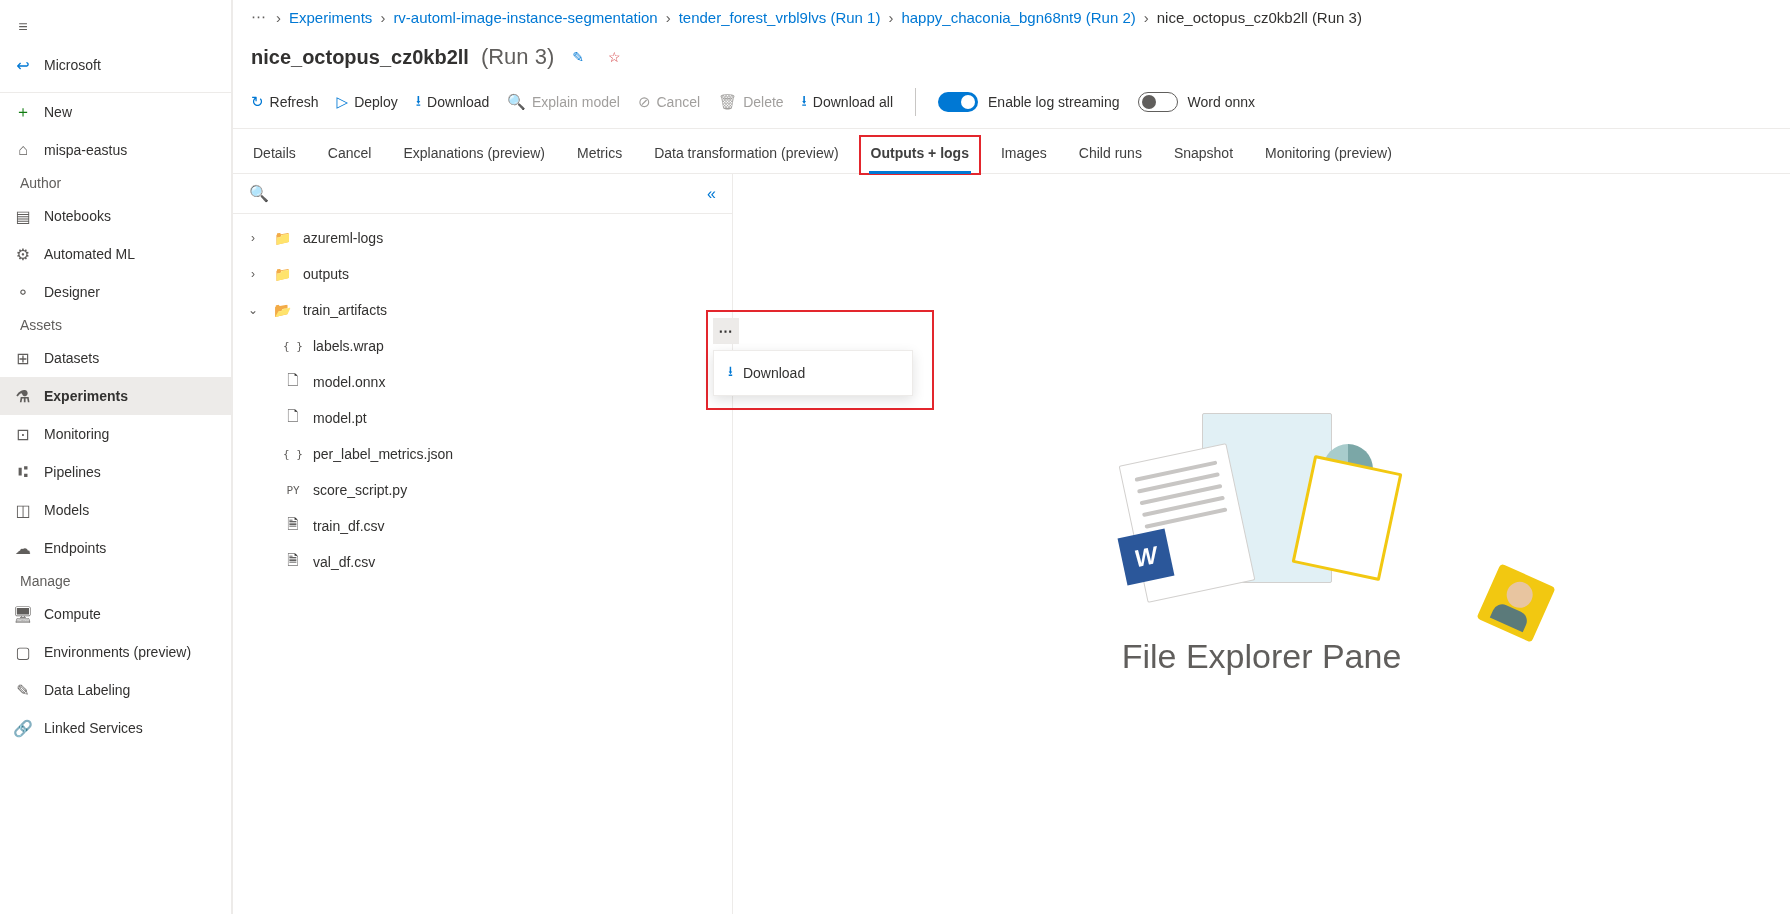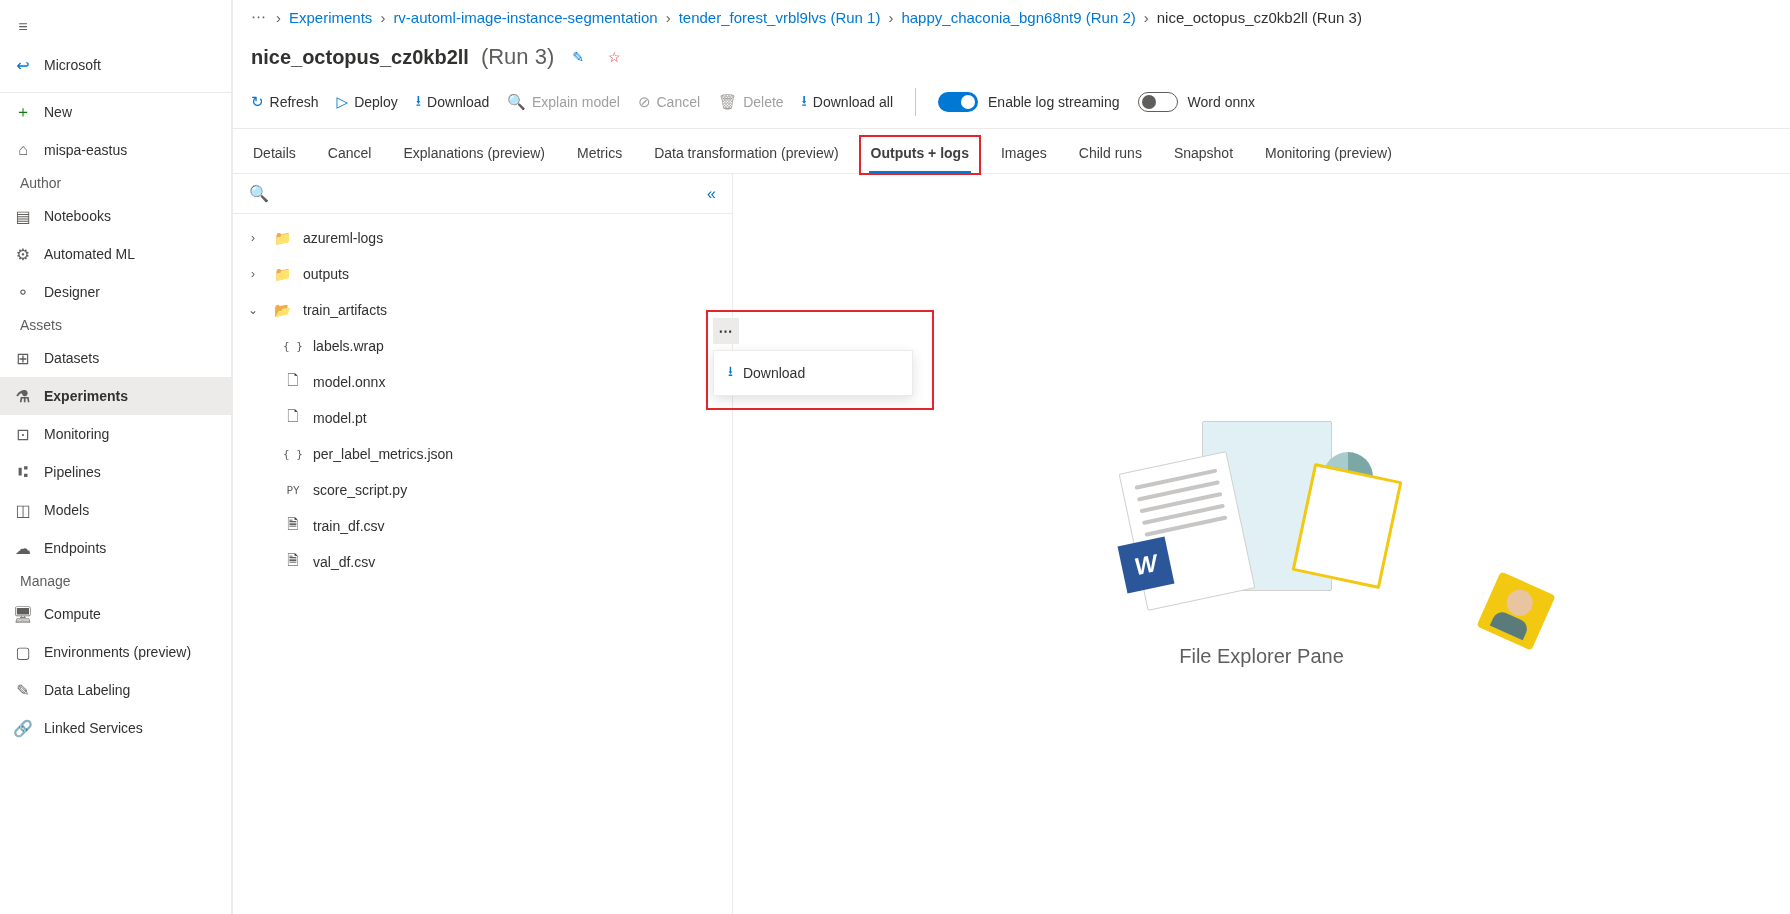--- a/index.html
+++ b/index.html
@@ -57,21 +57,21 @@
 .folder-open { color:#dcb67a; }
 .ftype { font-family:monospace; font-size:11px; color:#605e5c; }
 
 .context-highlight { position:absolute; border:2px solid #e3262d; width:228px; height:100px; left:473px; top:54px; pointer-events:none; z-index:5;}
 .more-btn { position:absolute; left:480px; top:62px; width:26px; height:26px; background:#edebe9; display:flex; align-items:center; justify-content:center; cursor:pointer; font-weight:bold; letter-spacing:1px; z-index:6;}
 .context-menu { position:absolute; left:480px; top:94px; width:200px; background:#fff; border:1px solid #edebe9; box-shadow:0 4px 12px rgba(0,0,0,0.12); z-index:6;}
 .context-menu-item { display:flex; align-items:center; gap:10px; height:44px; padding:0 14px; cursor:pointer;}
 .context-menu-item .ic { color:#0078d4; }
 
 .preview-pane { flex:1; display:flex; flex-direction:column; align-items:center; justify-content:center; gap:24px; position:relative;}
-.preview-title { font-size:20px; color:#605e5c; }
+.preview-title { font-size:34px; color:#605e5c; }
 .illus { width:280px; height:200px; position:relative; }
 .doc { position:absolute; background:#fff; border:1px solid #d2d0ce; border-radius:2px; }
 .doc1 { width:130px; height:170px; left:80px; top:0; background:#e1f0f5; }
 .doc2 { width:110px; height:140px; left:10px; top:40px; transform:rotate(-12deg); }
 .doc3 { width:90px; height:110px; left:180px; top:50px; transform:rotate(12deg); border:3px solid #f2c811; background:#fff;}
 .wbadge { position:absolute; width:48px; height:48px; background:#2b579a; color:#fff; left:0; top:120px; transform:rotate(-12deg); display:flex; align-items:center; justify-content:center; font-size:24px; font-weight:bold; font-style:italic;}
 .lines { position:absolute; left:12px; top:14px; right:12px; }
 .lines div { height:4px; background:#c8c6c4; margin-bottom:8px; border-radius:2px;}
 .pie { position:absolute; width:50px; height:50px; border-radius:50%; background:conic-gradient(#7ba7a7 0 30%, #a8cccc 30% 100%); left:120px; top:30px;}
 .avatar-ill { position:absolute; width:60px; height:60px; border-radius:4px; background:#f2c811; left:195px; top:70px; transform:rotate(12deg);}

